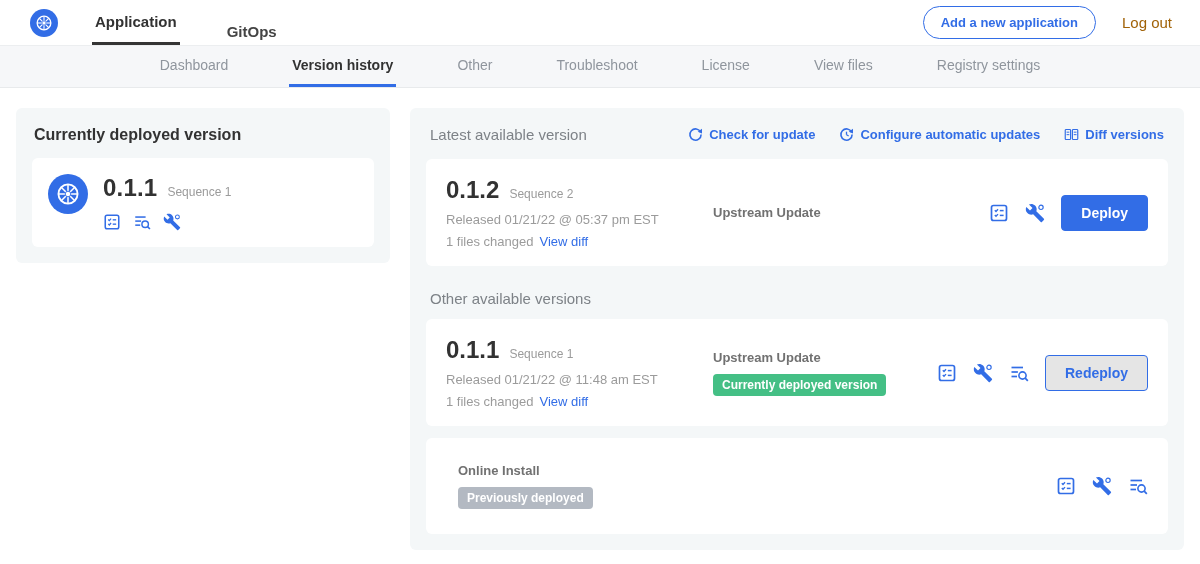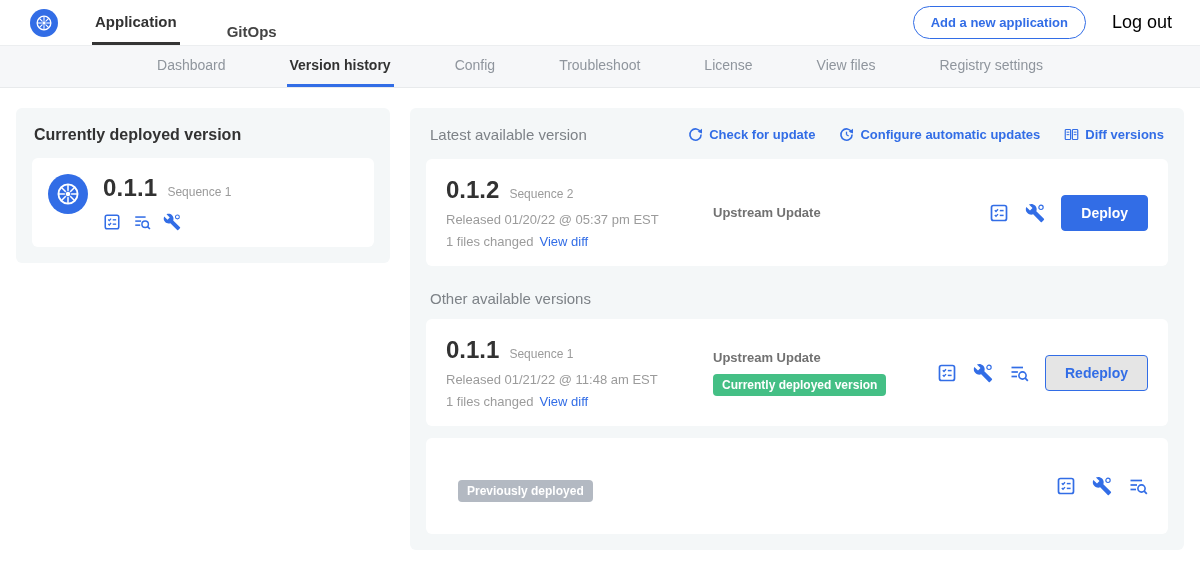--- a/index.html
+++ b/index.html
@@ -31,21 +31,21 @@
     border-bottom:3px solid transparent; cursor:pointer;
   }
   .top-tab.inactive { font-weight:600; color:#444;margin-top:20px; }
   .top-tab.active { border-bottom-color:#353535; }
   .topbar-right { margin-left:auto; display:flex; align-items:center; gap:26px; align-self:center; }
   .btn-pill {
     border:1px solid var(--accent); color:var(--accent); background:#fff;
     font-size:13px; font-weight:700; padding:8px 17px; border-radius:20px; cursor:pointer;
     font-family:inherit;
   }
-  .logout { font-size:18px; color:#000000; cursor:pointer; }
+  .logout { font-size:15px; color:#a16207; cursor:pointer; }
 
   
   .subnav {
     height:42px; background:#f6f7f9; border-bottom:1px solid #e8eaec;
     display:flex; align-items:stretch; justify-content:center; gap:58px;
   }
   .subnav-tab {
     display:flex; align-items:center; padding:0 3px; font-size:14px; color:#8f959d;
     border-bottom:3px solid transparent; cursor:pointer;
   }
@@ -123,21 +123,21 @@
   </nav>
   <div class="topbar-right">
     <button class="btn-pill">Add a new application</button>
     <span class="logout">Log out</span>
   </div>
 </header>
 
 <nav class="subnav">
   <div class="subnav-tab">Dashboard</div>
   <div class="subnav-tab active">Version history</div>
-  <div class="subnav-tab">Config</div>
+  <div class="subnav-tab">Other</div>
   <div class="subnav-tab">Troubleshoot</div>
   <div class="subnav-tab">License</div>
   <div class="subnav-tab">View files</div>
   <div class="subnav-tab">Registry settings</div>
 </nav>
 
 <main class="main">
 
   <section class="panel panel-left">
     <h2 class="panel-title">Currently deployed version</h2>
@@ -229,21 +229,21 @@
         </span>
       </div>
     </div>
 
     <div class="vcard">
       <div class="vleft">
         <div class="version-row">
           <span class="vnum">0.1.2</span>
           <span class="sequence">Sequence 2</span>
         </div>
-        <div class="released">Released 01/20/22 @ 05:37 pm EST</div>
+        <div class="released">Released 01/21/22 @ 05:37 pm EST</div>
         <div class="files-row">
           <span>1 files changed</span><span class="link">View diff</span>
         </div>
       </div>
       <div class="vmid">
         <div class="source">Upstream Update</div>
       </div>
       <div class="vright">
         <span class="icon-wrap">
           <svg class="ic" viewBox="0 0 20 20">
@@ -305,20 +305,21 @@
               <circle cx="13.5" cy="12.5" r="3.6" fill="none" stroke="currentColor" stroke-width="1.6"></circle>
               <line x1="16.2" y1="15.2" x2="18.8" y2="17.8" stroke="currentColor" stroke-width="1.8"></line>
             </svg>
         </span>
         <button class="btn btn-outline">Redeploy</button>
       </div>
     </div>
 
     <div class="vcard">
       <div class="vmid">
+        <div class="source">Online Install</div>
         <span class="badge badge-gray">Previously deployed</span>
       </div>
       <div class="vright">
         <span class="icon-wrap">
           <svg class="ic" viewBox="0 0 20 20">
               <rect x="2.5" y="2.5" width="15" height="15" rx="2" fill="none" stroke="currentColor" stroke-width="1.7"></rect>
               <path d="M5.8 7.3l1.2 1.2 2-2.2" fill="none" stroke="currentColor" stroke-width="1.4"></path>
               <line x1="10.8" y1="7.6" x2="14.6" y2="7.6" stroke="currentColor" stroke-width="1.5"></line>
               <path d="M5.8 12.1l1.2 1.2 2-2.2" fill="none" stroke="currentColor" stroke-width="1.4"></path>
               <line x1="10.8" y1="12.4" x2="14.6" y2="12.4" stroke="currentColor" stroke-width="1.5"></line>

